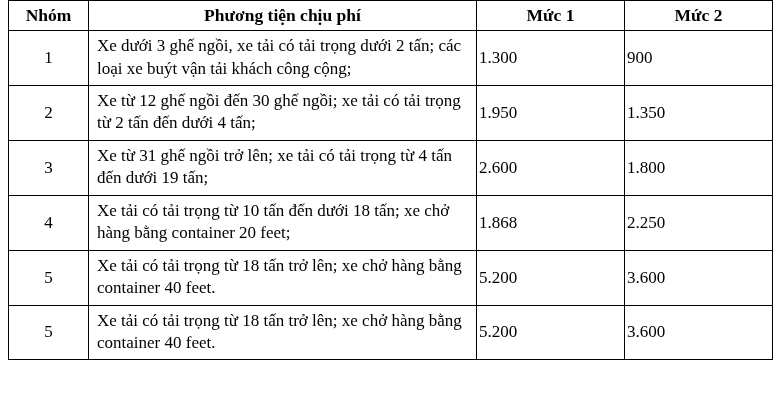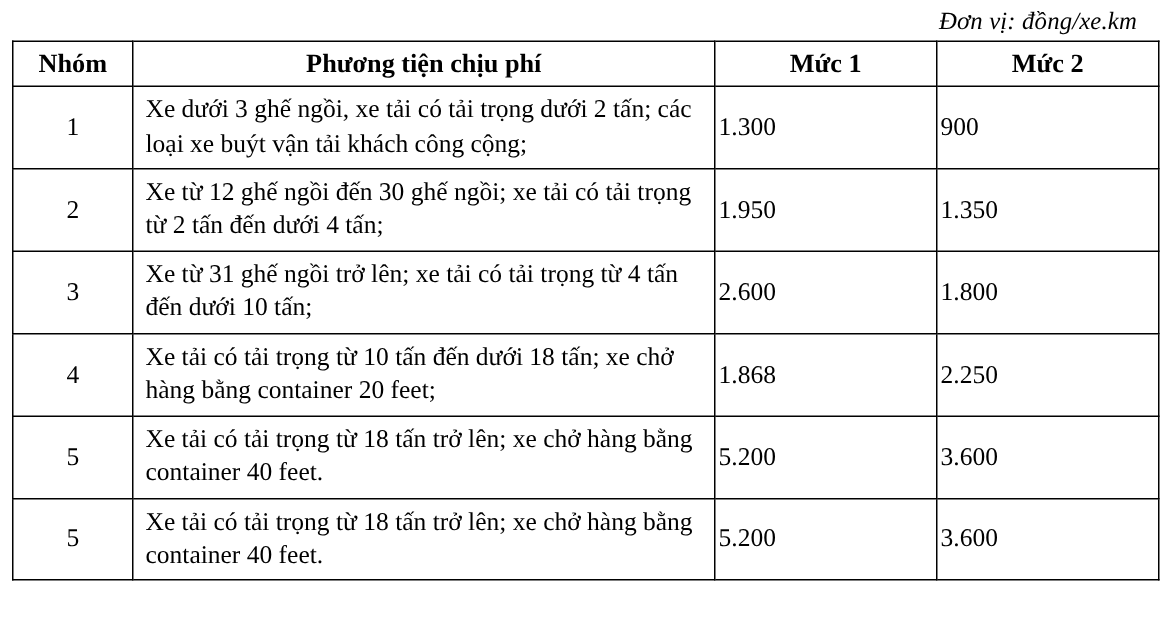--- a/index.html
+++ b/index.html
@@ -69,21 +69,20 @@
     font-size: 17px;
     padding: 2px;
   }
   tr.data-row { height: 51px; }
 </style>
 </head>
 <body>
 
 <div class="page">
 
-  <div class="unit-note">Đơn vị: đồng/xe.km</div>
 
   <table class="fee-table">
     <colgroup>
       <col class="col-group">
       <col class="col-vehicle">
       <col class="col-level">
       <col class="col-level">
     </colgroup>
     <thead>
       <tr>
@@ -101,21 +100,21 @@
         <td class="amount-cell">900</td>
       </tr>
       <tr class="data-row">
         <td class="group-cell">2</td>
         <td class="vehicle-cell">Xe từ 12 ghế ngồi đến 30 ghế ngồi; xe tải có tải trọng từ 2 tấn đến dưới 4 tấn;</td>
         <td class="amount-cell">1.950</td>
         <td class="amount-cell">1.350</td>
       </tr>
       <tr class="data-row">
         <td class="group-cell">3</td>
-        <td class="vehicle-cell">Xe từ 31 ghế ngồi trở lên; xe tải có tải trọng từ 4 tấn đến dưới 10 tấn;</td>
+        <td class="vehicle-cell">Xe từ 31 ghế ngồi trở lên; xe tải có tải trọng từ 4 tấn đến dưới 19 tấn;</td>
         <td class="amount-cell">2.600</td>
         <td class="amount-cell">1.800</td>
       </tr>
       <tr class="data-row">
         <td class="group-cell">4</td>
         <td class="vehicle-cell">Xe tải có tải trọng từ 10 tấn đến dưới 18 tấn; xe chở hàng bằng container 20 feet;</td>
         <td class="amount-cell">1.868</td>
         <td class="amount-cell">2.250</td>
       </tr>
       <tr class="data-row">

